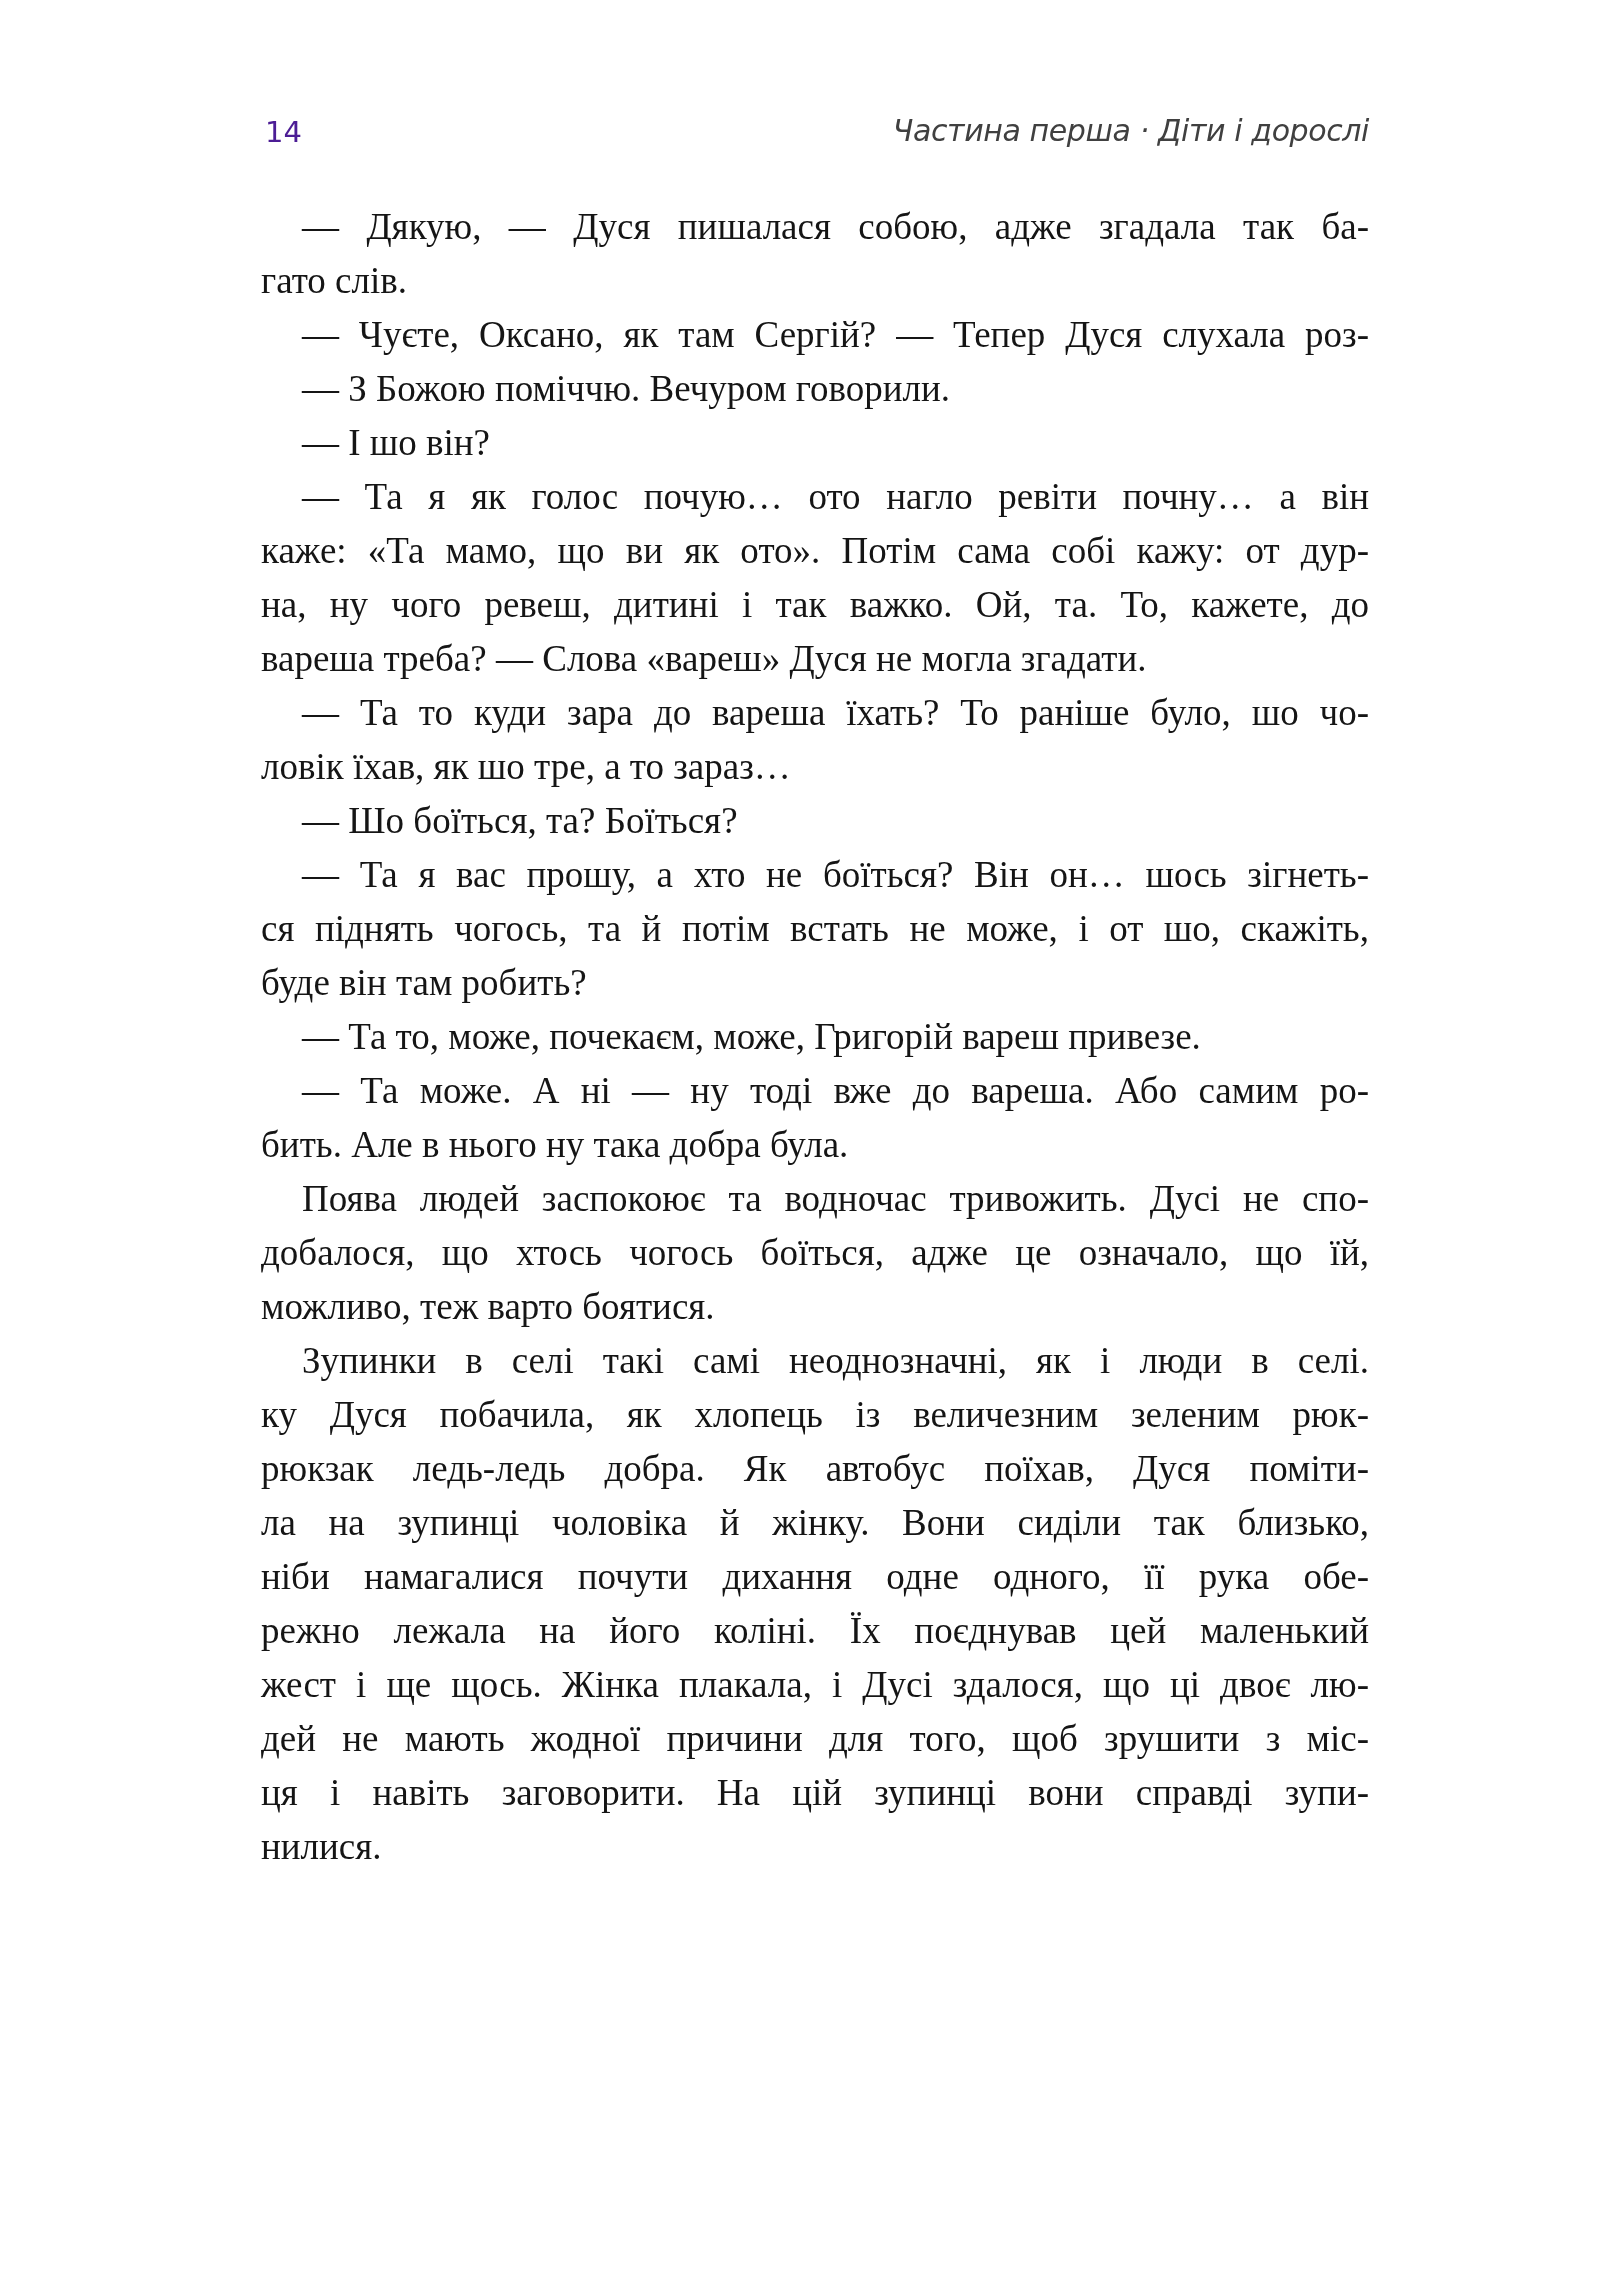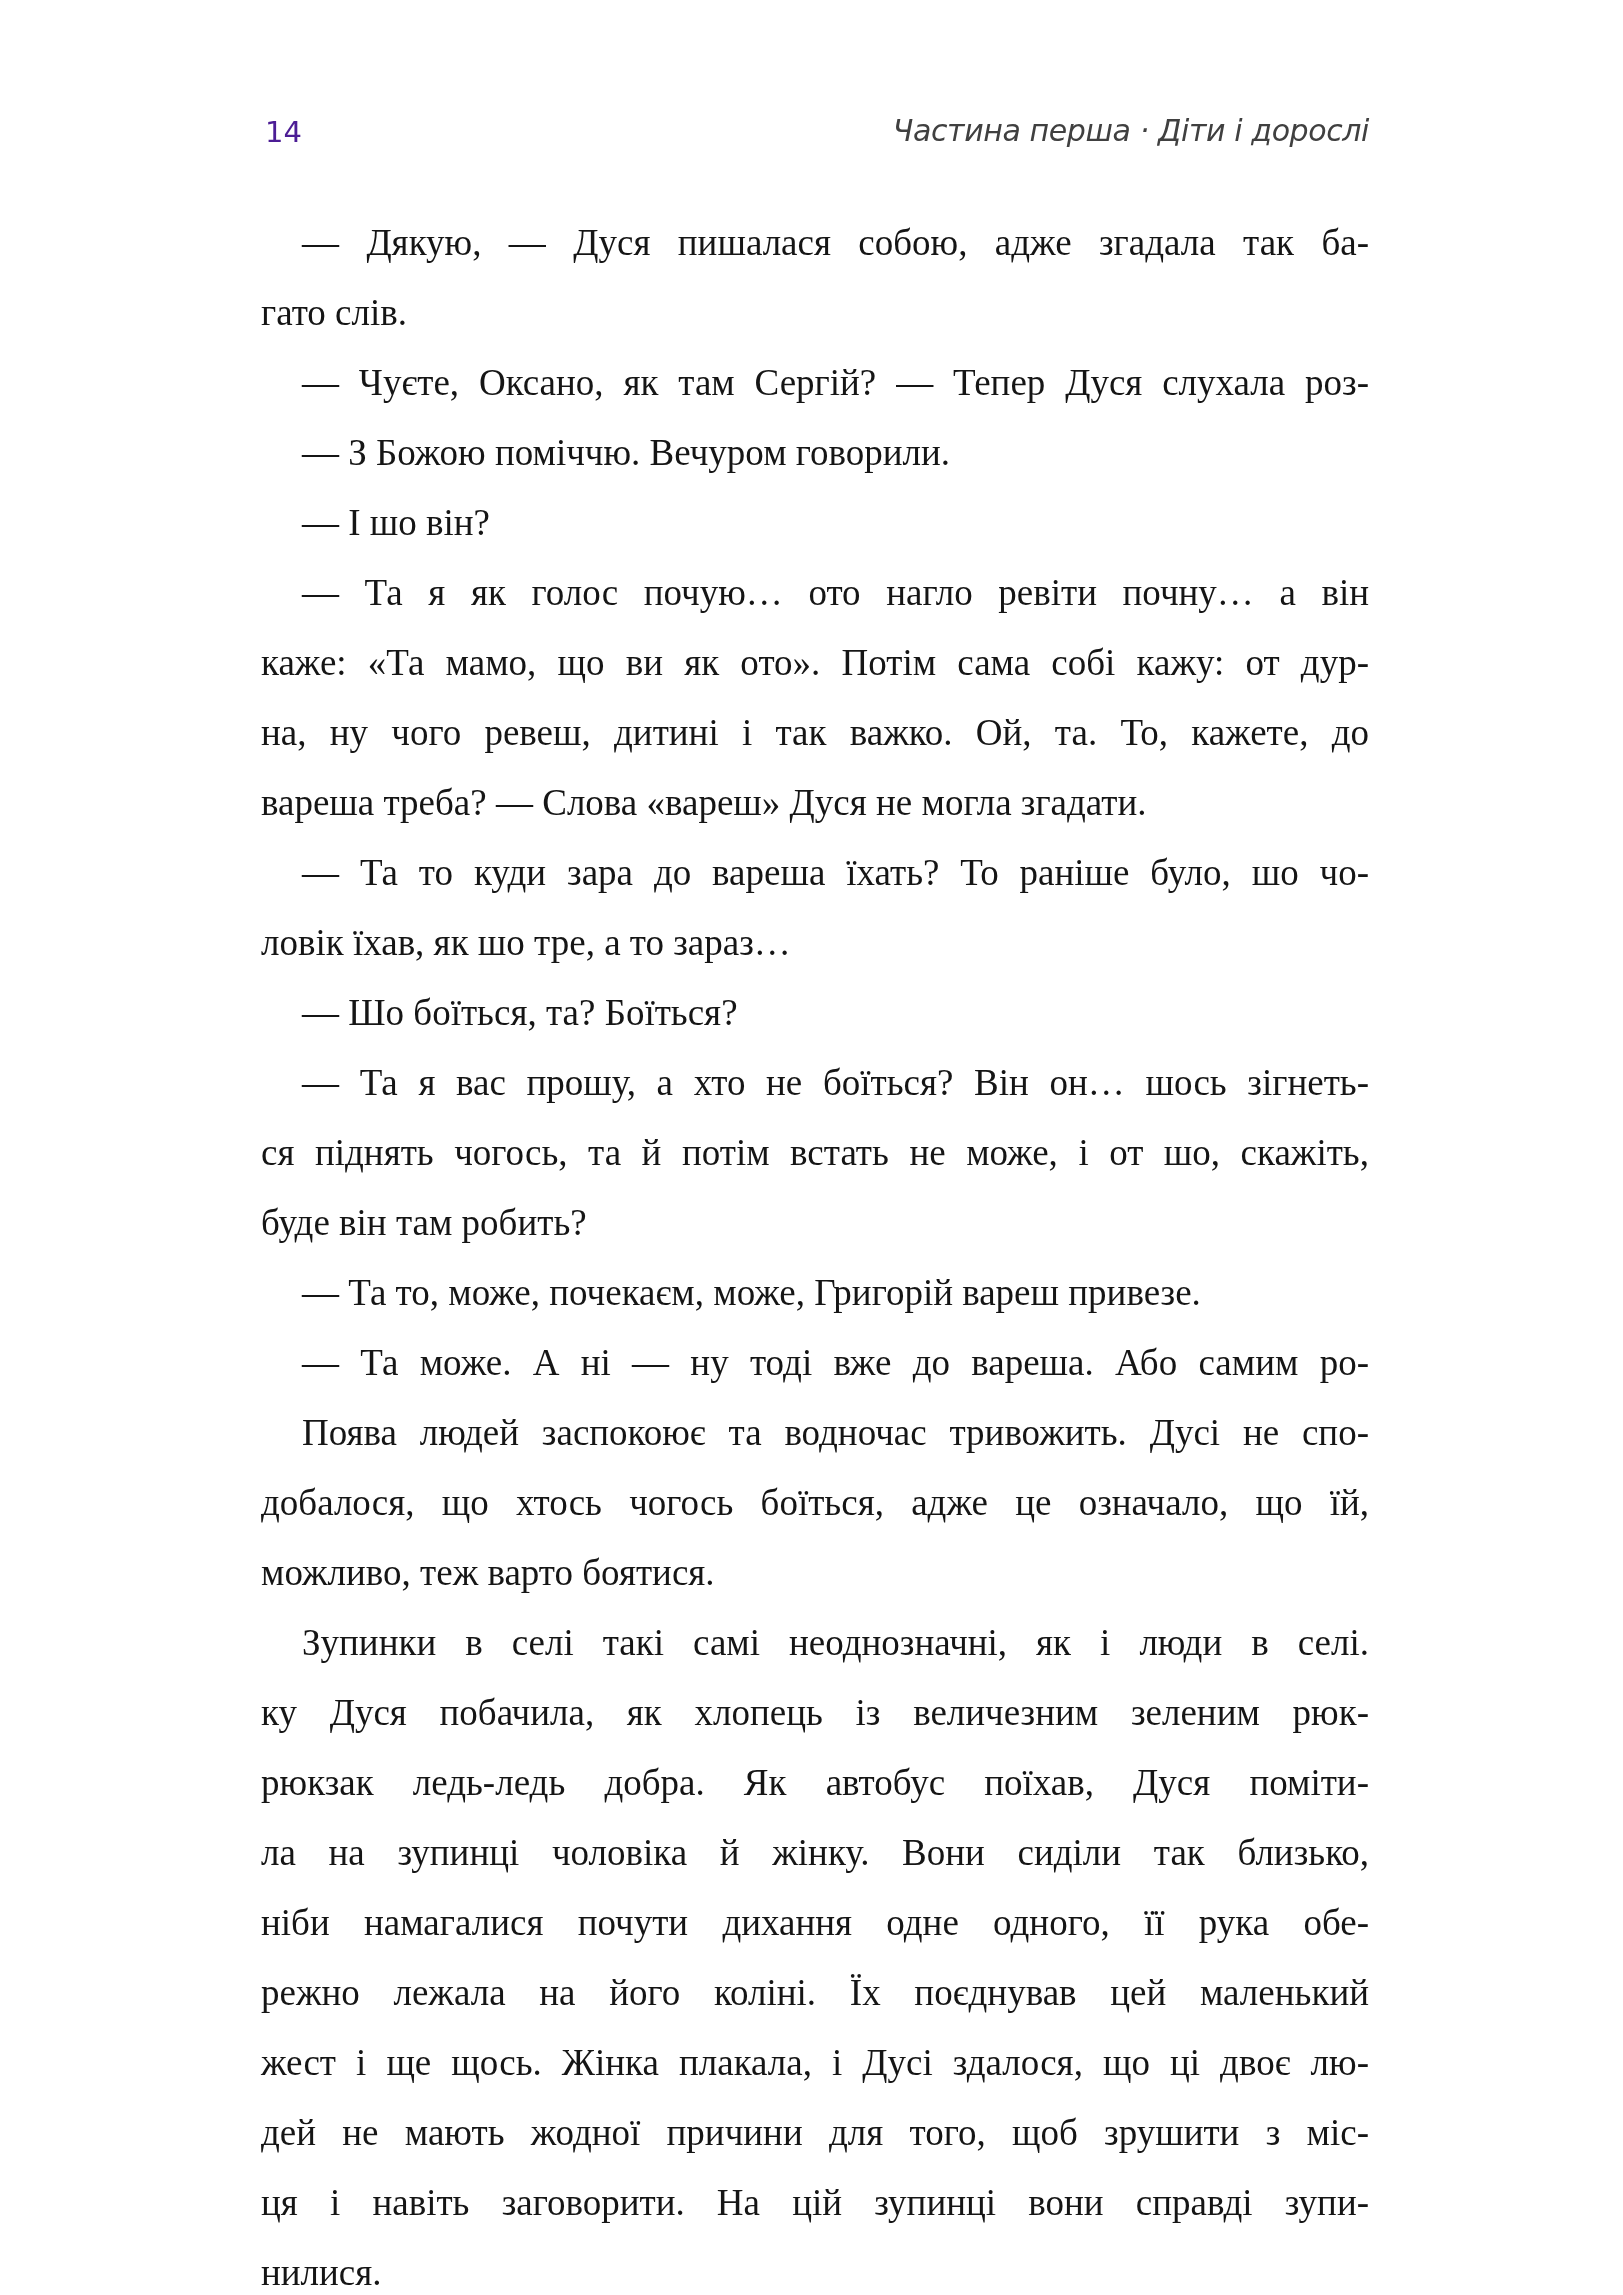--- a/index.html
+++ b/index.html
@@ -1,21 +1,21 @@
 <!DOCTYPE html>
 <html style="font-size:13.5px"><head>
 <meta charset="utf-8">
 <style>
   html, body { margin: 0; padding: 0; background: #ffffff; }
   body { width: 1624px; height: 2295px; position: relative; overflow: hidden; color: #1a1a1a; }
   .page-header { position: absolute; top: 110px; left: 261px; width: 1108px; height: 51px; }
   .page-number { position: absolute; left: 4px; top: 5px; font-family: "DejaVu Sans", sans-serif; font-size: 29px; color: #4c1d95; }
   .running-head { position: absolute; right: 0; top: 3.4px; font-family: "DejaVu Sans", sans-serif; font-style: italic; font-size: 30px; color: #404040; letter-spacing: -0.4px; }
   .body-text { position: absolute; top: 200px; left: 261px; width: 1108px; font-family: "Liberation Serif", serif; font-size: 37px; line-height: 54px; color: #151515; }
-  .line { white-space: nowrap; display: block; text-align: justify; text-align-last: justify; height: 54px; margin-top: 16px; }
+  .line { white-space: nowrap; display: block; text-align: justify; text-align-last: justify; height: 54px; }
   .line.last { text-align-last: left; }
   .line.indent { padding-left: 41px; }
 </style>
 </head>
 <body>
 
 <div class="page-header">
   <span class="page-number">14</span>
   <span class="running-head">Частина перша · Діти і дорослі</span>
 </div>
@@ -31,20 +31,21 @@
     <span class="line">на, ну чого ревеш, дитині і так важко. Ой, та. То, кажете, до</span>
     <span class="line last">вареша треба? — Слова «вареш» Дуся не могла згадати.</span>
     <span class="line indent">— Та то куди зара до вареша їхать? То раніше було, шо чо-</span>
     <span class="line last">ловік їхав, як шо тре, а то зараз…</span>
     <span class="line indent last">— Шо боїться, та? Боїться?</span>
     <span class="line indent">— Та я вас прошу, а хто не боїться? Він он… шось зігнеть-</span>
     <span class="line">ся піднять чогось, та й потім встать не може, і от шо, скажіть,</span>
     <span class="line last">буде він там робить?</span>
     <span class="line indent last">— Та то, може, почекаєм, може, Григорій вареш привезе.</span>
     <span class="line indent">— Та може. А ні — ну тоді вже до вареша. Або самим ро-</span>
+    <span class="line last">бить. Але в нього ну така добра була.</span>
     <span class="line indent">Поява людей заспокоює та водночас тривожить. Дусі не спо-</span>
     <span class="line">добалося, що хтось чогось боїться, адже це означало, що їй,</span>
     <span class="line last">можливо, теж варто боятися.</span>
     <span class="line indent">Зупинки в селі такі самі неоднозначні, як і люди в селі.</span>
     <span class="line">ку Дуся побачила, як хлопець із величезним зеленим рюк-</span>
     <span class="line">рюкзак ледь-ледь добра. Як автобус поїхав, Дуся поміти-</span>
     <span class="line">ла на зупинці чоловіка й жінку. Вони сиділи так близько,</span>
     <span class="line">ніби намагалися почути дихання одне одного, її рука обе-</span>
     <span class="line">режно лежала на його коліні. Їх поєднував цей маленький</span>
     <span class="line">жест і ще щось. Жінка плакала, і Дусі здалося, що ці двоє лю-</span>

